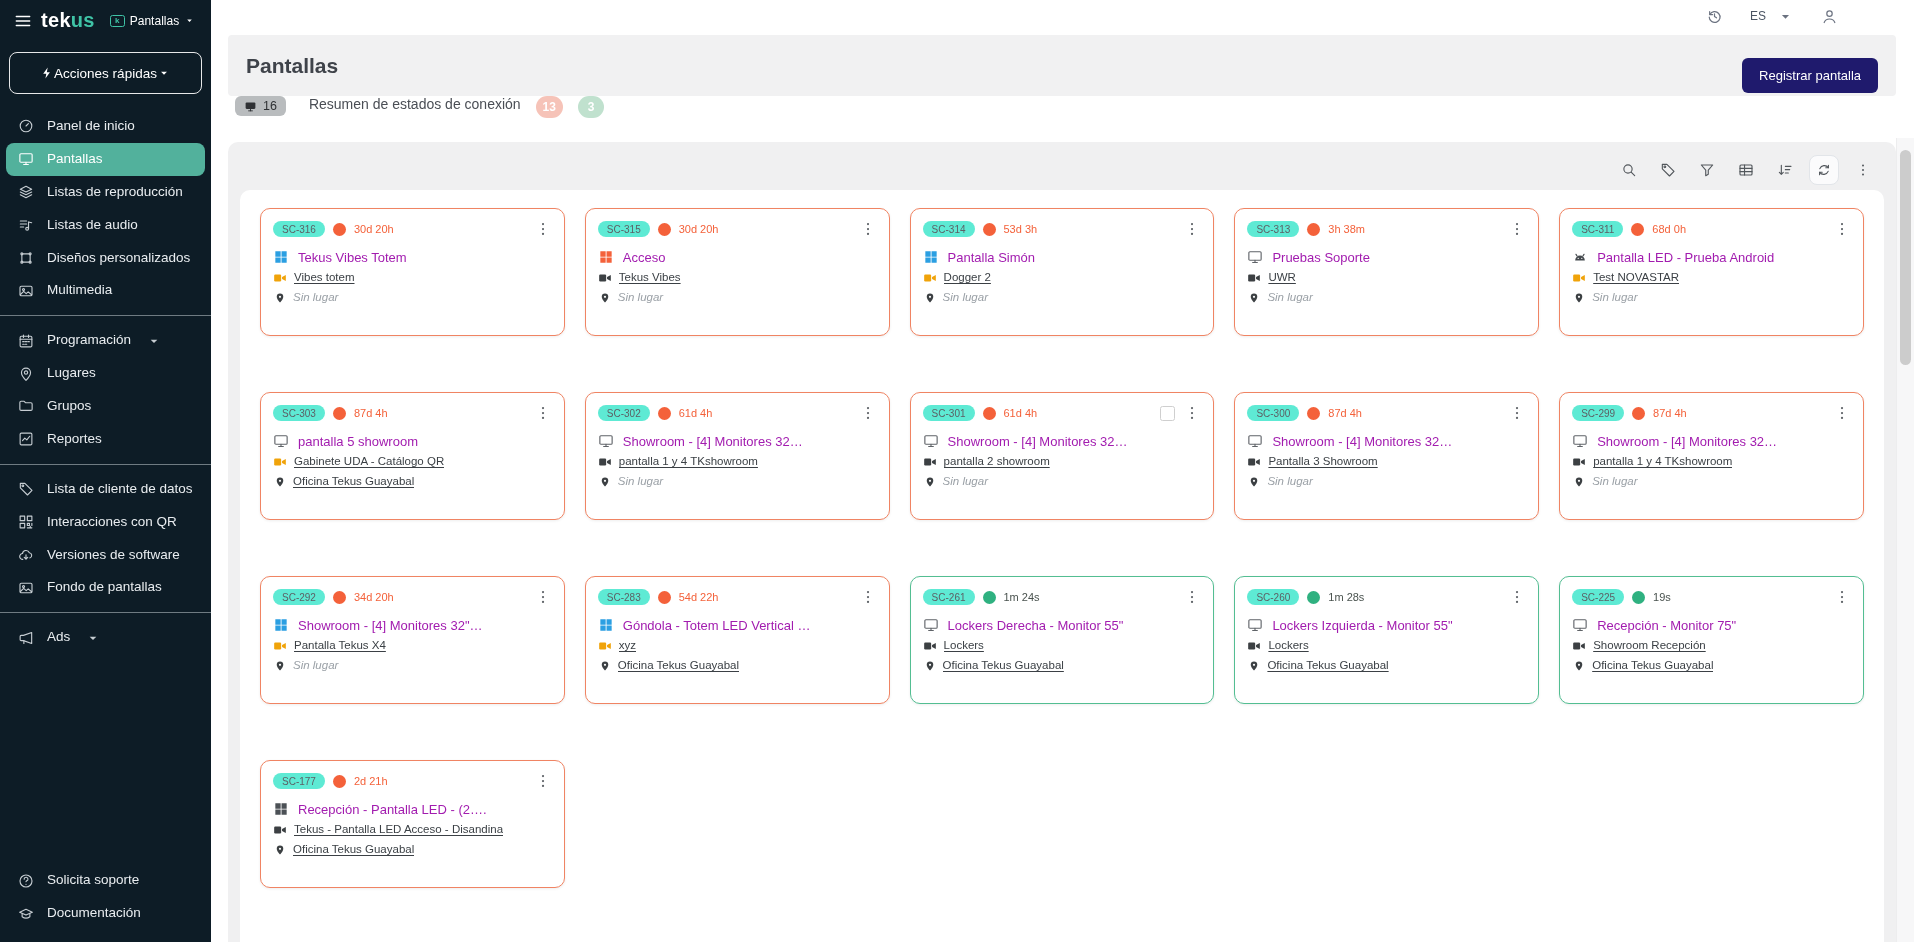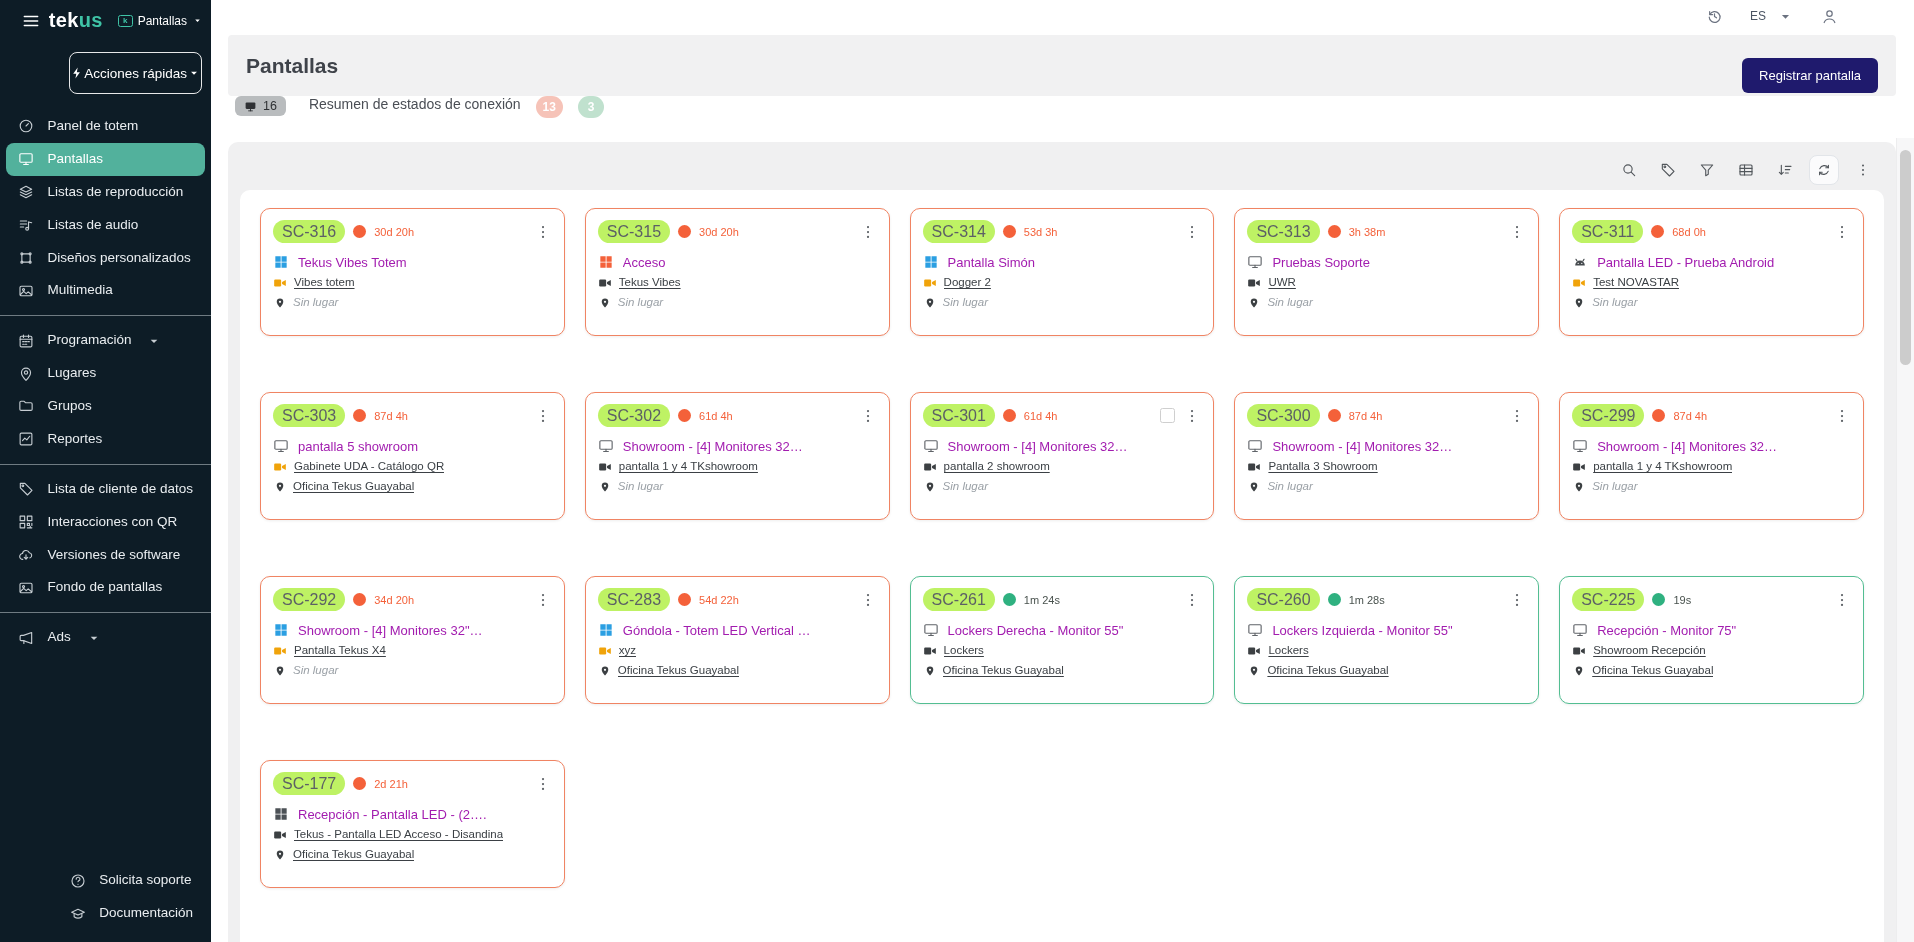--- a/index.html
+++ b/index.html
@@ -1,20 +1,20 @@
 <!DOCTYPE html>
 <html style="--accent: #3fc3a6; --sidebar-bg: #0d1c26; --active: #52b19c; --btn: #1f1a6d; --offline: #f4613a; --offline-border: #f08463; --online: #2fb180; --online-border: #53be92;"><head>
 <meta charset="utf-8">
 <style>
   * { margin:0; padding:0; box-sizing:border-box; }
   html,body { width:1914px; height:942px; overflow:hidden; }
   body { font-family:"Liberation Sans", sans-serif; background:#fff; display:flex; color:#3c4043; }
 
   
-  .sidebar { width:211px; min-width:211px; height:942px; background:var(--sidebar-bg,#0d1c26); color:#e9edf0; display:flex; flex-direction:column;align-items:flex-end; }
+  .sidebar { width:211px; min-width:211px; height:942px; background:var(--sidebar-bg,#0d1c26); color:#e9edf0; display:flex; flex-direction:column; }
   .sidebar-head { display:flex; align-items:center; gap:9px; padding:9px 8px 4px 14px; }
   .icn { display:inline-flex; align-items:center; justify-content:center; }
   .icn svg { width:100%; height:100%; }
   .hamburger { width:18px; height:18px; color:#fff; cursor:pointer; }
   .logo { font-size:20px; font-weight:bold; color:#fff; letter-spacing:.3px; cursor:pointer; }
   .logo .accent { color:var(--accent,#3fc3a6); }
   .context { display:flex; align-items:center; gap:5px; margin-left:6px; font-size:12px; color:#fff; cursor:pointer; }
   .ctx-icon { width:15px; height:12px; border:1.5px solid var(--accent,#3fc3a6); border-radius:2.5px; color:var(--accent,#3fc3a6); font-size:8px; font-weight:bold; display:flex; align-items:center; justify-content:center; }
   .caret { width:11px; height:11px; color:currentColor; }
   .quick-btn { margin:16px 9px 8px; border:1px solid rgba(255,255,255,.9); border-radius:8px; background:transparent; color:#fff; font-size:13.5px; height:42px; display:flex; align-items:center; justify-content:center; cursor:pointer; font-family:inherit; }
@@ -54,21 +54,21 @@
   .tool-btn .icn { width:16px; height:16px; }
   .tool-btn.boxed { background:#fbfbfc; border:1px solid #e2e5e9; }
 
   .cards-panel { flex:1; background:#fff; border-radius:10px 10px 0 0; padding:18px 20px; overflow:hidden; }
   .grid { display:grid; grid-template-columns:repeat(5,1fr); column-gap:20px; row-gap:56px; }
 
   .card { position:relative; background:#fff; border-radius:10px; height:128px; padding:11px 12px; box-shadow:0 1px 3px rgba(0,0,0,.07); cursor:pointer; }
   .card.offline { border:1px solid var(--offline-border,#f08463); }
   .card.online  { border:1px solid var(--online-border,#53be92); }
   .card-head { display:flex; align-items:center; gap:8px; }
-  .badge { background:#bef264; color:#5c6065; border-radius:12px; padding:2.5px 9px; font-size:16px; white-space:nowrap;text-align:center; }
+  .badge { background:#5eead4; color:#5c6065; border-radius:12px; padding:2.5px 9px; font-size:10px; white-space:nowrap;text-align:center; }
   .dot { width:13px; height:13px; border-radius:50%; flex:none; }
   .offline .dot { background:var(--offline,#f4613a); }
   .online  .dot { background:var(--online,#2fb180); }
   .time { font-size:11px; white-space:nowrap; }
   .offline .time { color:var(--offline,#f4613a); }
   .online  .time { color:#49524e; }
   .head-spacer { flex:1; }
   .checkbox { width:15px; height:15px; border:1.5px solid #cfcfcf; border-radius:2.5px; background:#fff; cursor:pointer; flex:none; }
   .kebab-btn { width:18px; height:18px; color:#5f6368; background:none; border:none; cursor:pointer; padding:0; }
   .card-title-row { display:flex; align-items:center; gap:9px; margin-top:11px; overflow:hidden; }
@@ -120,21 +120,21 @@
       </span>
   </button>
   <nav class="nav" id="side-nav">
       <div class="side-item">
         <span class="icn">
           <svg viewBox="0 0 24 24" fill="none" stroke="currentColor" stroke-width="1.7" stroke-linecap="round" stroke-linejoin="round">
             <circle cx="12" cy="12" r="8.7"></circle>
             <path d="M12 12l3.6-3.6"></path>
           </svg>
         </span>
-        <span>Panel de totem</span>
+        <span>Panel de inicio</span>
       </div>
       <div class="side-item active">
         <span class="icn">
           <svg viewBox="0 0 24 24" fill="none" stroke="currentColor" stroke-width="1.7" stroke-linecap="round" stroke-linejoin="round">
             <rect x="2.8" y="4.2" width="18.4" height="12.6" rx="1.6"></rect>
             <path d="M8.5 20.3h7M12 16.8v3.5"></path>
           </svg>
         </span>
         <span>Pantallas</span>
       </div>

